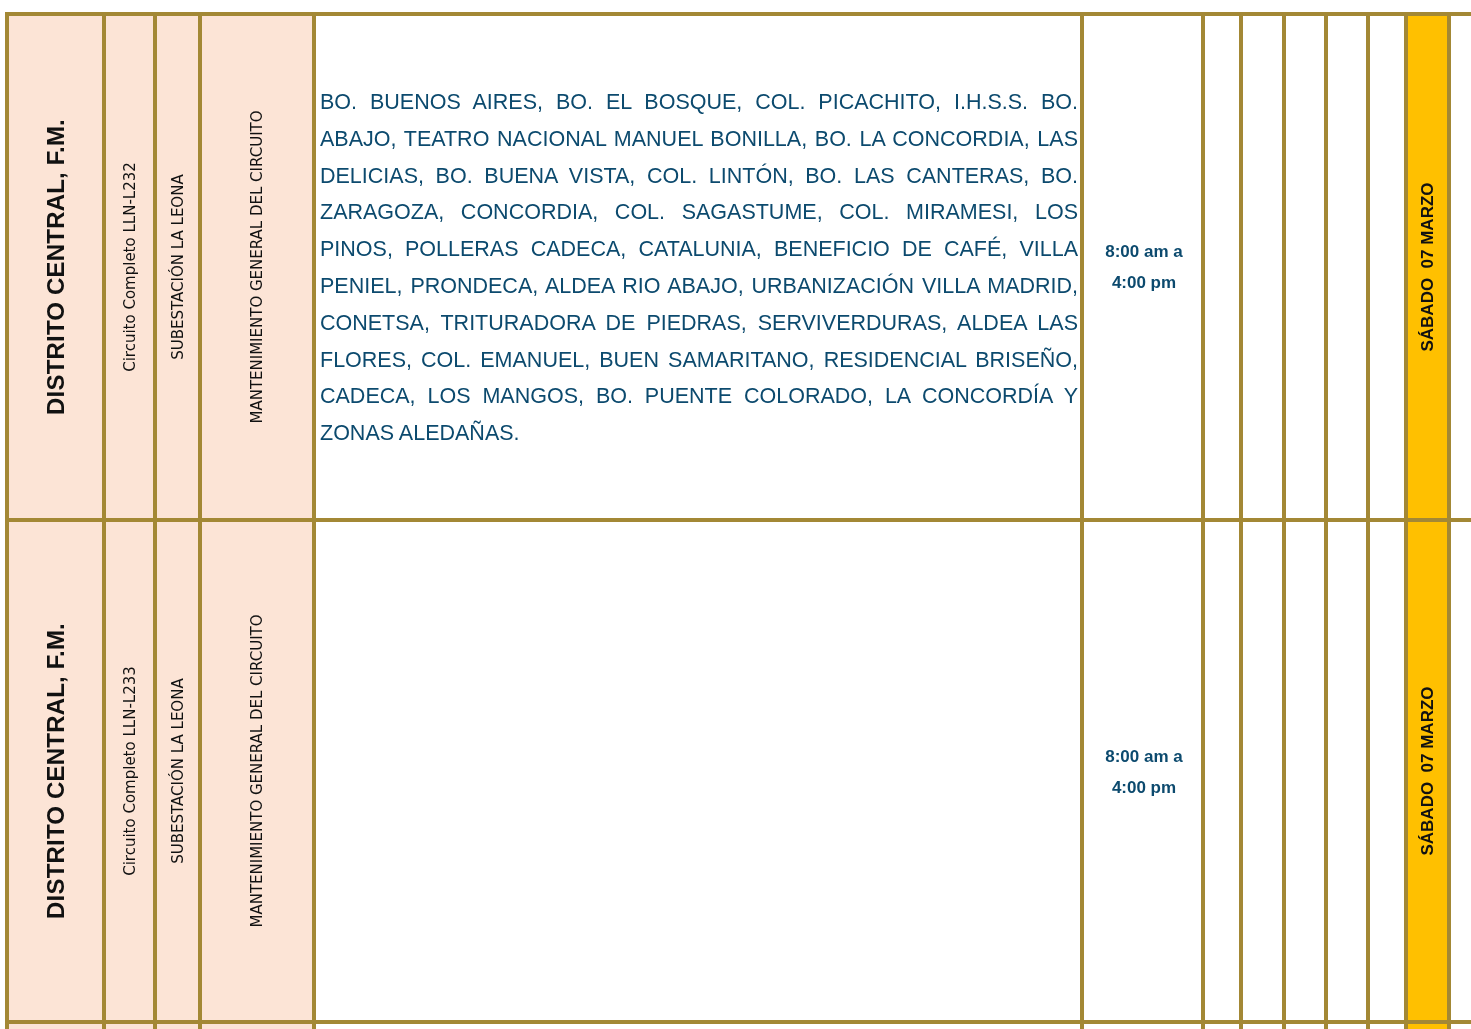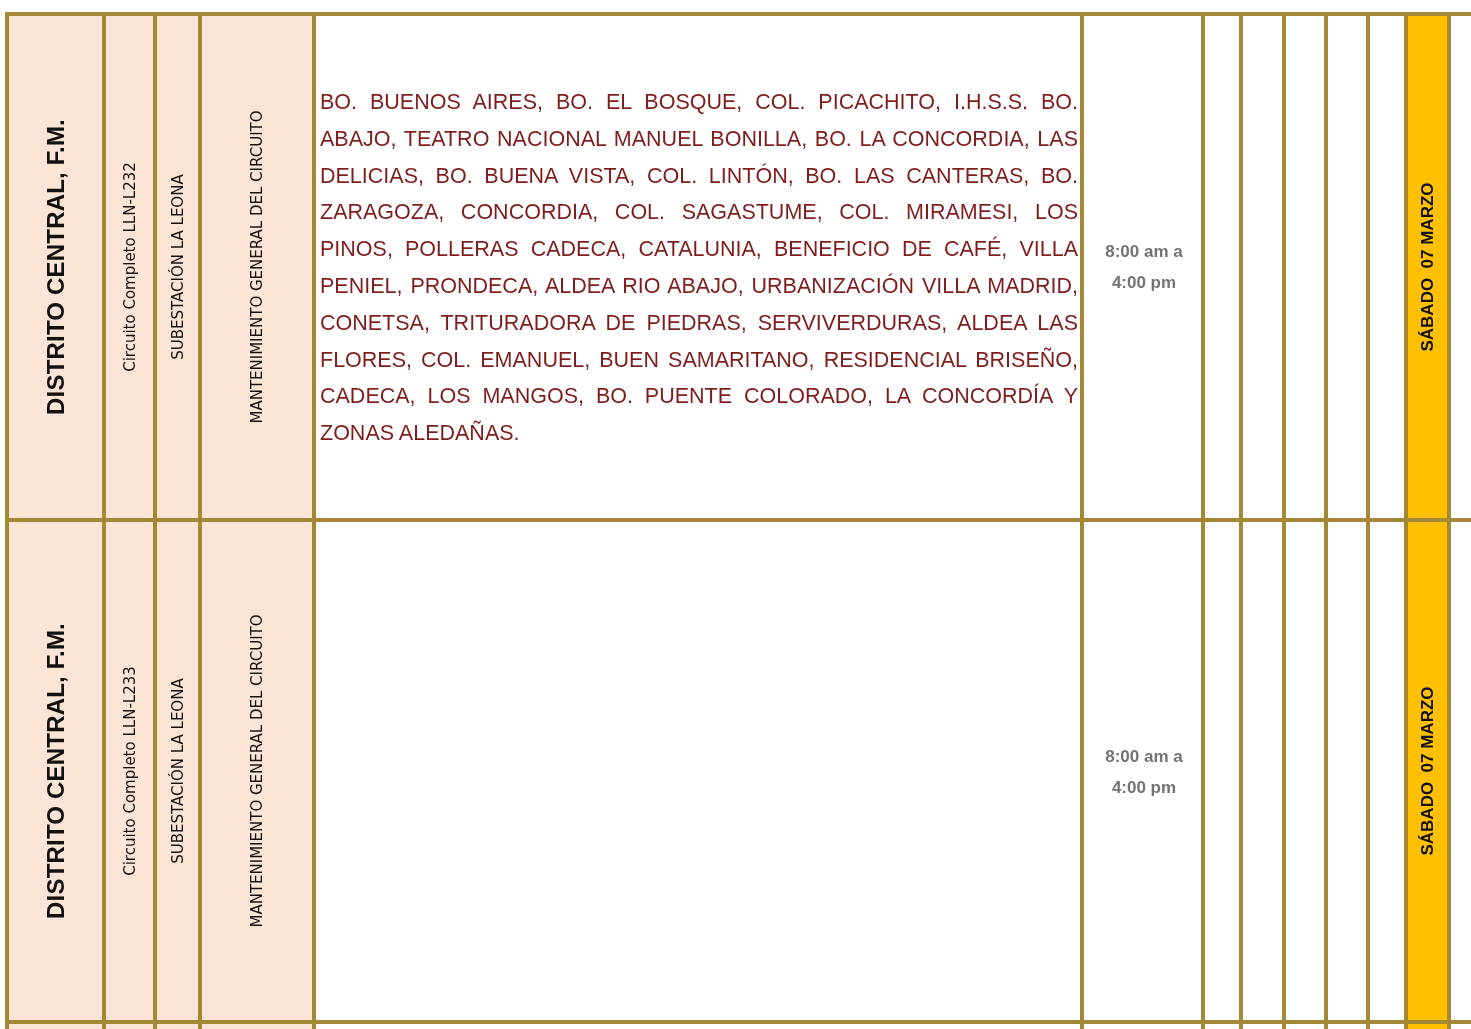--- a/index.html
+++ b/index.html
@@ -20,25 +20,25 @@
     white-space:nowrap; color:#111;
   }
   .district { font-family:"Liberation Sans", sans-serif; font-weight:bold; font-size:24px; letter-spacing:0.2px; }
   .circuit { font-family:"DejaVu Sans", sans-serif; font-size:15px; }
   .substation { font-family:"DejaVu Sans", sans-serif; font-size:15px; }
   .maint { font-family:"DejaVu Sans", sans-serif; font-size:15px; }
   .date { font-family:"Liberation Sans", sans-serif; font-weight:bold; font-size:17px; }
   .areas {
     position:absolute; left:320px; width:758px;
     font-family:"Liberation Sans", sans-serif; font-size:21.5px; line-height:36.8px;
-    color:#7f1d1d; text-align:justify; text-transform:uppercase;
+    color:#0c4a6e; text-align:justify; text-transform:uppercase;
   }
   .time {
     position:absolute; left:1086px; width:116px; text-align:center;
-    font-family:"Liberation Sans", sans-serif; font-weight:bold; font-size:17px; line-height:31px; color:#737373;
+    font-family:"Liberation Sans", sans-serif; font-weight:bold; font-size:17px; line-height:31px; color:#0c4a6e;
   }
 </style>
 </head>
 <body>
 
 <div class="grid">
 
   <div class="cell peach" style="left:5px;top:12px;width:311px;height:508px;"></div>
   <div class="cell gold" style="left:1406px;top:12px;width:43px;height:508px;"></div>
 

